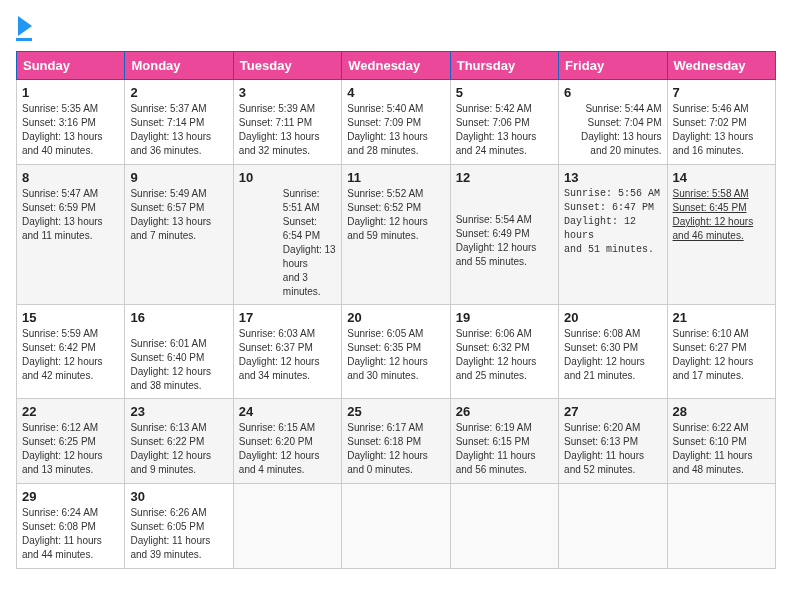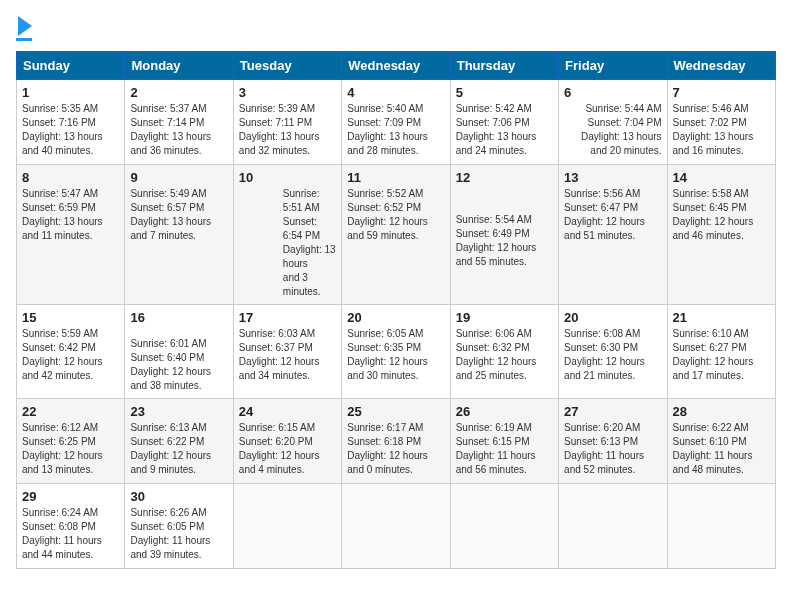--- a/index.html
+++ b/index.html
@@ -56,21 +56,21 @@
     .location {
       font-size: 16px;
       color: #333;
     }
     table {
       width: 100%;
       border-collapse: collapse;
       table-layout: fixed;
     }
     thead tr th {
-      background: #0369a1;
+      background: #ec4899;
       color: #fff;
       text-align: left;
       padding: 6px 6px;
       font-size: 13px;
       font-weight: bold;
       border: 1px solid #1565c0;
     }
     tbody tr td {
       vertical-align: top;
       border: 1px solid #ccc;
@@ -128,21 +128,21 @@
         <th>Thursday</th>
         <th>Friday</th>
         <th>Wednesday</th>
       </tr>
   </thead>
   <tbody id="calendar-body">
       <tr>
         <td>
           <span class="day-num">1</span>
           <div class="day-detail" style="white-space: pre-line;">Sunrise: 5:35 AM
-Sunset: 7:16 PM
+Sunset: 3:16 PM
 Daylight: 13 hours
 and 40 minutes.</div>
         </td>
         <td>
           <span class="day-num">2</span>
           <div class="day-detail" style="white-space: pre-line;">Sunrise: 5:37 AM
 Sunset: 7:14 PM
 Daylight: 13 hours
 and 36 minutes.</div>
         </td>
@@ -213,28 +213,28 @@
         </td>
         <td>
           <span class="day-num">12</span>
           <div class="day-detail" style="white-space: pre-line; margin-top: 28px;">Sunrise: 5:54 AM
 Sunset: 6:49 PM
 Daylight: 12 hours
 and 55 minutes.</div>
         </td>
         <td>
           <span class="day-num">13</span>
-          <div class="day-detail" style="white-space: pre-line;">Sunrise: 5:56 AM
+          <div class="day-detail" style="white-space: pre-line; font-family: Liberation Mono, monospace;">Sunrise: 5:56 AM
 Sunset: 6:47 PM
 Daylight: 12 hours
 and 51 minutes.</div>
         </td>
         <td>
           <span class="day-num">14</span>
-          <div class="day-detail" style="white-space: pre-line;">Sunrise: 5:58 AM
+          <div class="day-detail" style="white-space: pre-line; text-decoration: underline;">Sunrise: 5:58 AM
 Sunset: 6:45 PM
 Daylight: 12 hours
 and 46 minutes.</div>
         </td>
       </tr>
       <tr>
         <td>
           <span class="day-num">15</span>
           <div class="day-detail" style="white-space: pre-line;">Sunrise: 5:59 AM
 Sunset: 6:42 PM

